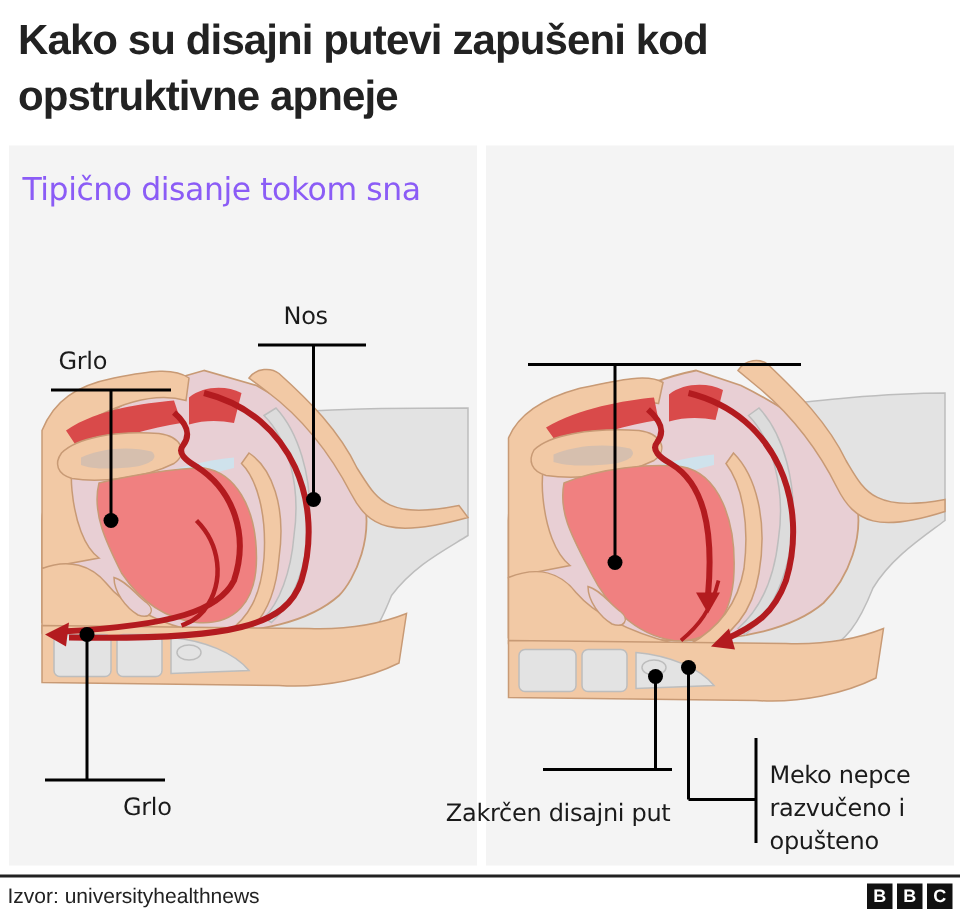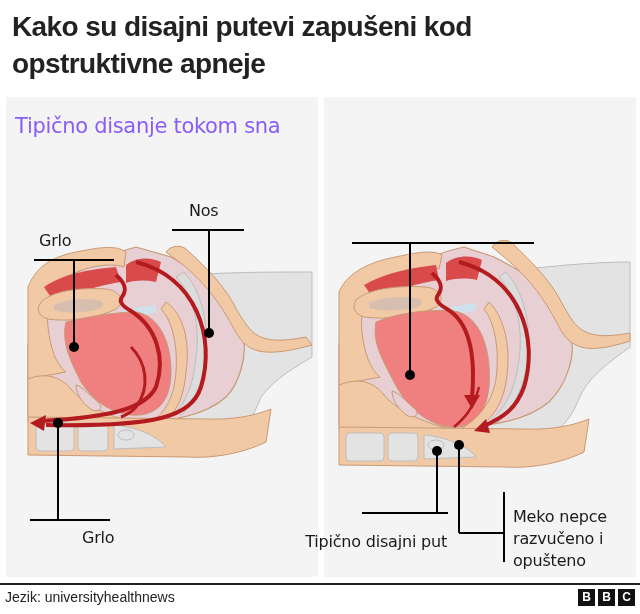--- a/index.html
+++ b/index.html
@@ -151,23 +151,23 @@
     <circle cx="113" cy="354" r="5" fill="#000"></circle>
     <line x1="113" y1="354" x2="113" y2="416" stroke="#000" stroke-width="2"></line>
     <line x1="38" y1="416" x2="124" y2="416" stroke="#000" stroke-width="2"></line>
 
     <circle cx="135" cy="348" r="5" fill="#000"></circle>
     <line x1="135" y1="348" x2="135" y2="436" stroke="#000" stroke-width="2"></line>
     <line x1="135" y1="436" x2="180" y2="436" stroke="#000" stroke-width="2"></line>
     <line x1="180" y1="395" x2="180" y2="465" stroke="#000" stroke-width="2"></line>
   </svg>
 
-  <span class="lbl multi" style="left:-30px; top:422px; width:153px; text-align:right;">Tipično disajni put</span>
+  <span class="lbl multi" style="left:-30px; top:422px; width:153px; text-align:right;">Zakrčen disajni put</span>
   <span class="lbl multi" style="left:189px; top:397px; width:122px;">Meko nepce razvučeno i opušteno</span>
 </div>
 
 <div class="footer-rule"></div>
-<span class="source">Jezik: universityhealthnews</span>
+<span class="source">Izvor: universityhealthnews</span>
 <div class="bbc">
   <span>B</span>
   <span>B</span>
   <span>C</span>
 </div>
 
 </body></html>

